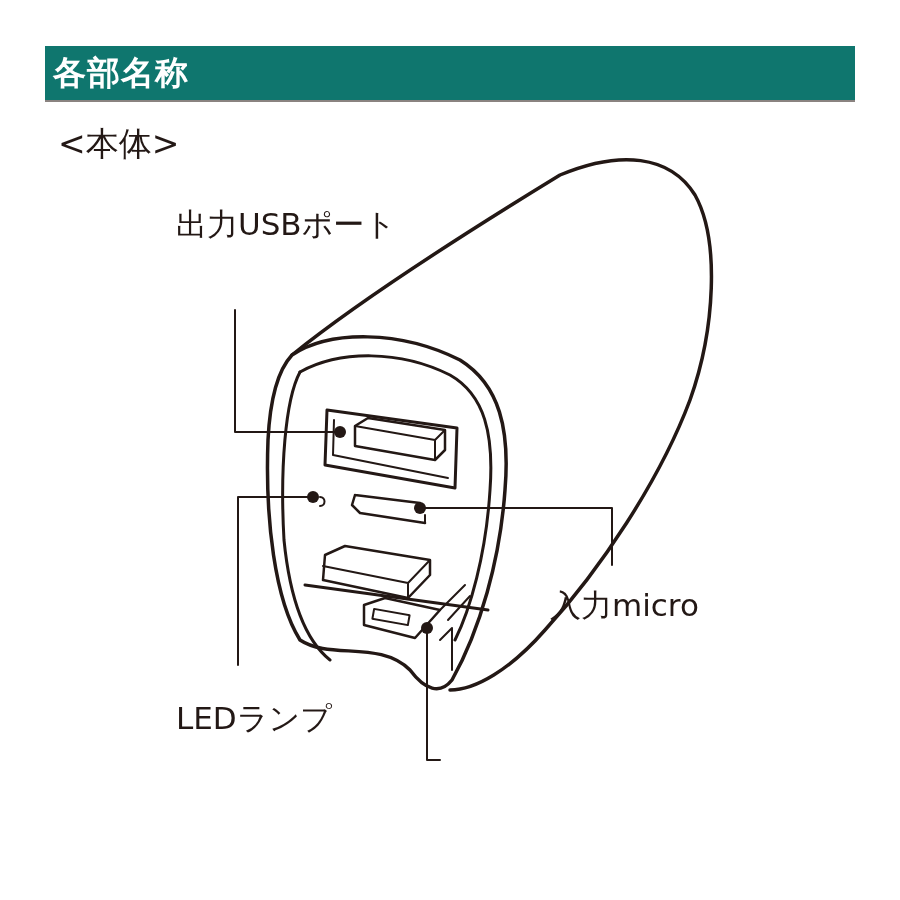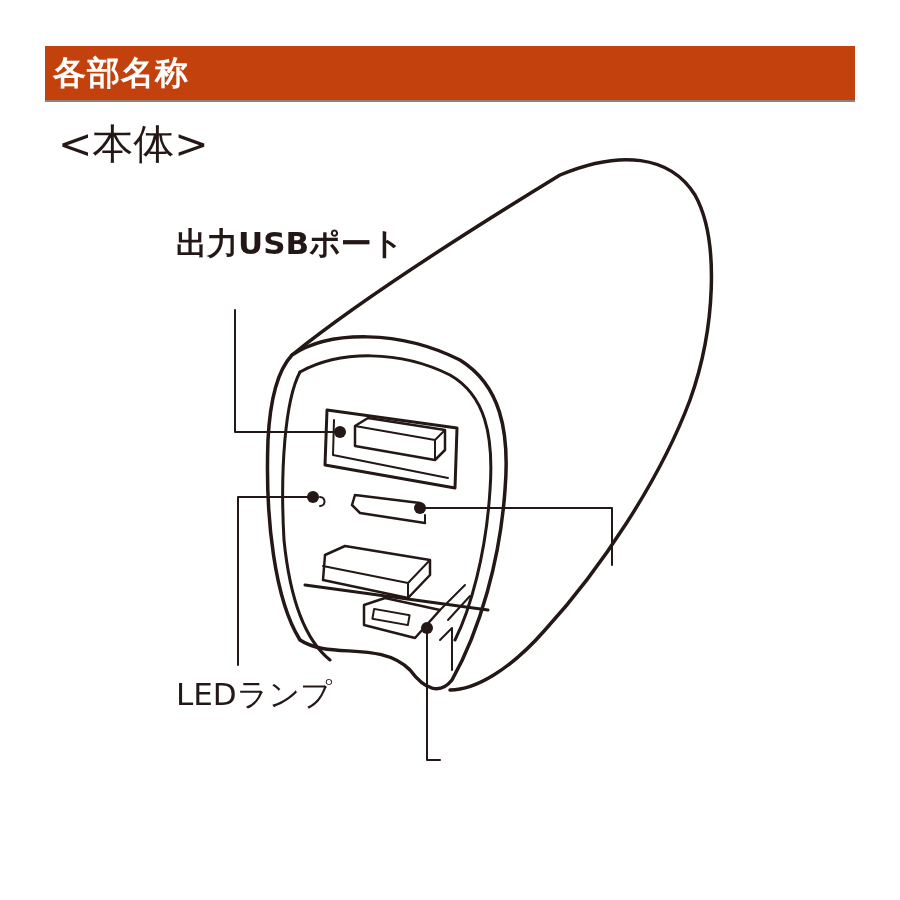--- a/index.html
+++ b/index.html
@@ -1,27 +1,27 @@
 <!DOCTYPE html>
 <html><head>
 <meta charset="utf-8">
 <style>
   html, body { margin: 0; padding: 0; background: #ffffff; }
   body { width: 900px; height: 900px; position: relative; overflow: hidden;
          font-family: "DejaVu Sans", "Liberation Sans", sans-serif; color: #231815; }
   .header-bar { position: absolute; left: 45px; top: 46px; width: 810px; height: 54px;
-                background: #c2410c; border-bottom: 2px solid #8a8380; }
+                background: #0f766e; border-bottom: 2px solid #8a8380; }
   .header-title { position: absolute; left: 8px; top: 6px; color: #ffffff;
                   font-size: 33px; font-weight: bold; letter-spacing: 1px; line-height: 42px; }
-  .subtitle { position: absolute; left: 58px; top: 124px; font-size: 41px; line-height: 40px; }
+  .subtitle { position: absolute; left: 58px; top: 124px; font-size: 33px; line-height: 40px; }
   .diagram { position: absolute; left: 0; top: 0; width: 900px; height: 900px; }
   .label { position: absolute; font-size: 31px; line-height: 36px; white-space: nowrap; }
-  .lbl-output { left: 176px; top: 225px; font-weight: bold; }
+  .lbl-output { left: 176px; top: 206px; }
   .lbl-input  { left: 550px; top: 587px; }
-  .lbl-led    { left: 176px; top: 676px; }
+  .lbl-led    { left: 176px; top: 700px; }
   .lbl-cable  { left: 458px; top: 723px; }
 </style>
 </head>
 <body>
 
 <div class="header-bar">
   <div class="header-title">各部名称</div>
 </div>
 
 <div class="subtitle">&lt;本体&gt;</div>
@@ -86,20 +86,21 @@
     <path d="M 427 628 L 427 760 L 440 760"></path>
     <circle cx="427" cy="628" r="6" fill="#231815" stroke="none"></circle>
   </g>
 </svg>
 
 <div class="label lbl-output">
   <span>出力USBポート</span>
 </div>
 
 <div class="label lbl-input">
+  <div>入力micro</div>
 </div>
 
 <div class="label lbl-led">
   <span>LEDランプ</span>
 </div>
 
 <div class="label lbl-cable">
 </div>
 
 </body></html>

